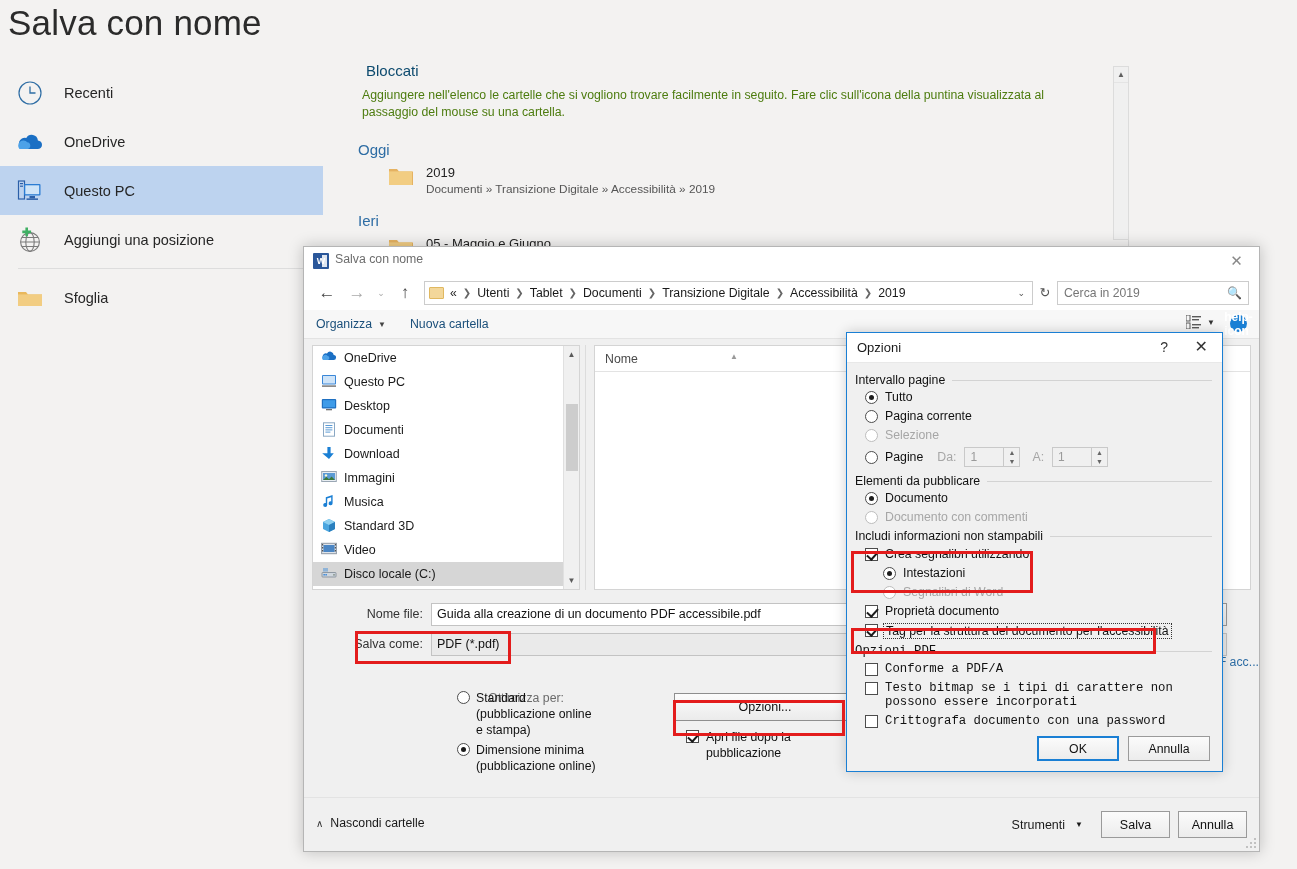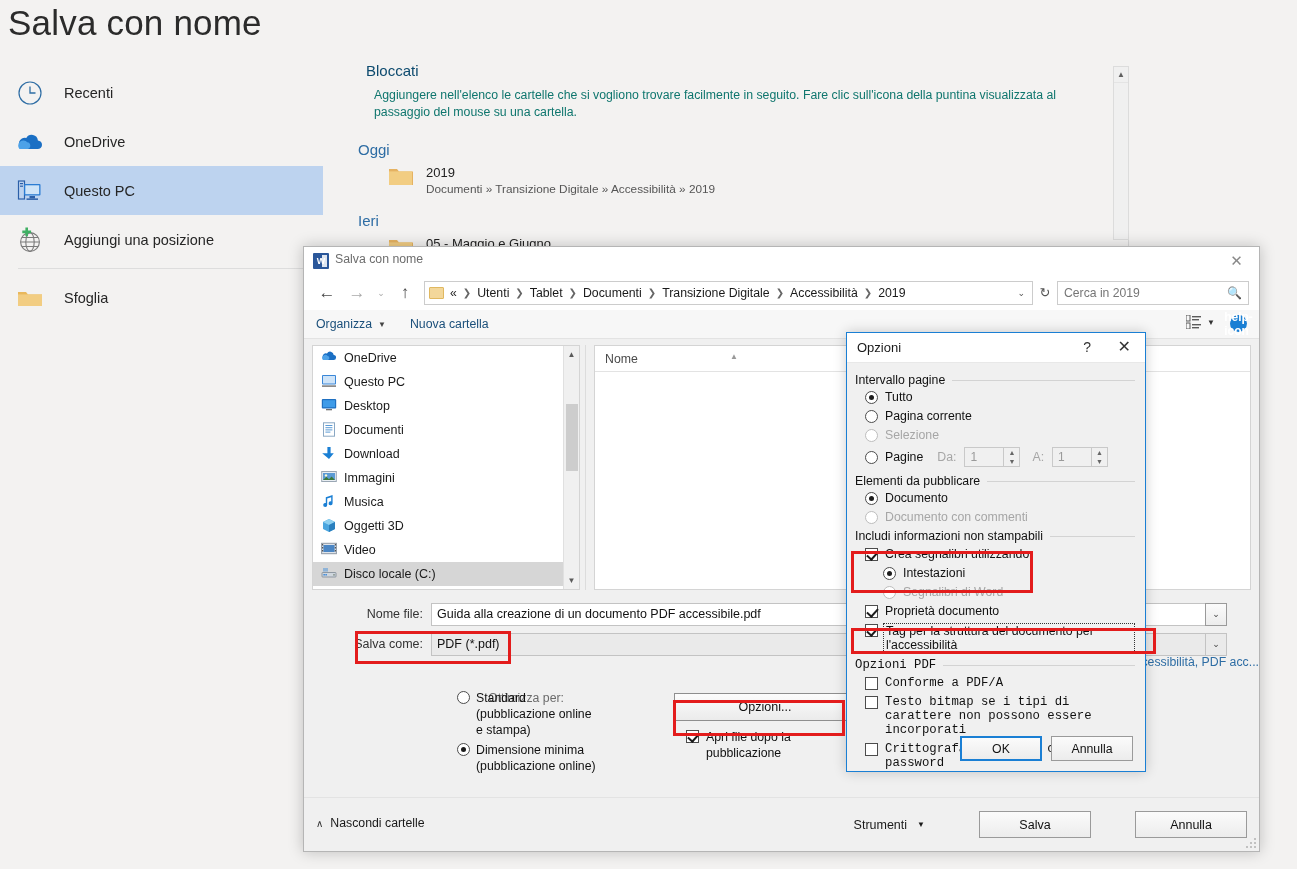--- a/index.html
+++ b/index.html
@@ -28,21 +28,21 @@
   }
   .bs-item .ic { width:40px; height:40px; display:flex; align-items:center; justify-content:center; flex:0 0 40px;}
   .bs-item .lbl { font-size:14.5px; color:#262626; margin-left:14px; }
   .bs-item.sel { background:#bdd3ef; }
   .bs-sep { height:1px; background:#dddddd; margin:4px 10px 4px 18px; }
 
   
   .bs-pane { position:absolute; left:358px; top:62px; right:10px; }
   .bs-h { color:#0c4a6e; font-size:15px; margin:0 0 8px 8px; font-weight:400;}
   .bs-h2 { color:#2e6da4; font-size:15px; margin:0 0 6px 0; font-weight:400;}
-  .bs-p { color:#0f766e; font-size:12.3px; line-height:17px; max-width:735px; margin:0 0 20px 16px;}
+  .bs-p { color:#4d7c0f; font-size:12.3px; line-height:17px; max-width:735px; margin:0 0 20px 4px;}
   .bs-row { display:flex; align-items:flex-start; padding-left:30px; margin-bottom:2px;}
   .bs-row .fld { margin-right:12px; margin-top:2px;}
   .bs-row .nm { font-size:13px; color:#222; line-height:17px;}
   .bs-row .pth { font-size:11.8px; color:#555; line-height:16px;}
   .bs-scroll {
     position:absolute; right:168px; top:66px; width:16px; height:174px;
     background:#f0f0f0; border:1px solid #dcdcdc;
   }
   .bs-scroll .up {
     width:14px; height:16px; background:#f0f0f0; display:flex; align-items:center; justify-content:center;
@@ -168,29 +168,29 @@
     font-size:12.5px; color:#111;
   }
 
   .dlg-footer { position:absolute; left:0; right:0; bottom:0; height:54px; background:#f0f0f0; border-top:1px solid #e3e3e3;}
   .hidefold { position:absolute; left:12px; top:18px; font-size:12.3px; color:#1a1a1a; display:flex; align-items:center; gap:7px;}
   .hidefold .cr { font-size:10px; color:#333;}
   .footbtns { position:absolute; right:12px; top:13px; display:flex; align-items:center; gap:8px;}
   .tools { font-size:12.5px; color:#1a1a1a; display:flex; align-items:center; gap:10px; margin-right:10px;}
   .tools .car { font-size:8px; }
   .btn {
-    width:112px; height:27px; background:linear-gradient(#fbfbfb,#ececec); border:1px solid #9a9a9a;
-    display:flex; align-items:center; justify-content:center; font-size:12.5px; color:#111;margin-left:36px;
+    width:69px; height:27px; background:linear-gradient(#fbfbfb,#ececec); border:1px solid #9a9a9a;
+    display:flex; align-items:center; justify-content:center; font-size:12.5px; color:#111;
   }
   .grip { position:absolute; right:3px; bottom:3px; width:10px; height:10px; opacity:.45;}
   .grip i { position:absolute; width:2px; height:2px; background:#8a8a8a;}
 
   
   .opt {
-    position:absolute; left:846px; top:332px; width:300px; height:440px;
+    position:absolute; left:846px; top:332px; width:377px; height:440px;
     background:#f0f0f0; border:1px solid #1a7fd4;
     box-shadow:0 0 12px rgba(0,0,0,.20);
   }
   .opt-tb { height:30px; background:#fff; position:relative; border-bottom:1px solid #e8e8e8;}
   .opt-tb .t { position:absolute; left:10px; top:7px; font-size:13px; color:#1a1a1a;}
   .opt-tb .q { position:absolute; right:54px; top:6px; font-size:14px; color:#333;}
   .opt-tb .x { position:absolute; right:14px; top:4px; font-size:16px; color:#333; font-weight:300;}
   .opt-body { position:absolute; left:0; top:31px; right:0; bottom:0; padding:9px 10px 0 8px;}
 
   .grp { position:relative; margin-bottom:2px; }
@@ -457,21 +457,21 @@
           <span>Musica</span>
         </div>
         <div class="tnode ind1">
           <span class="ti">
             <svg width="16" height="15" viewBox="0 0 16 15">
                 <path d="M8 1l6 3v7l-6 3-6-3V4z" fill="#4aa5df"></path>
                 <path d="M8 1l6 3-6 3-6-3z" fill="#8fd0f0"></path>
                 <path d="M8 7v7l6-3V4z" fill="#2a7fbe"></path>
               </svg>
           </span>
-          <span>Oggetti 3D</span>
+          <span>Standard 3D</span>
         </div>
         <div class="tnode ind1">
           <span class="ti">
             <svg width="16" height="13" viewBox="0 0 16 13">
                 <rect x="0.6" y="1.3" width="14.8" height="10.4" fill="#dfe4ea" stroke="#8e98a3" stroke-width="1"></rect>
                 <rect x="2.4" y="3" width="11.2" height="7" fill="#4b86c4"></rect>
                 <rect x="1" y="2" width="1.2" height="1.5" fill="#555"></rect>
                 <rect x="1" y="5" width="1.2" height="1.5" fill="#555"></rect>
                 <rect x="1" y="8" width="1.2" height="1.5" fill="#555"></rect>
                 <rect x="13.8" y="2" width="1.2" height="1.5" fill="#555"></rect>

